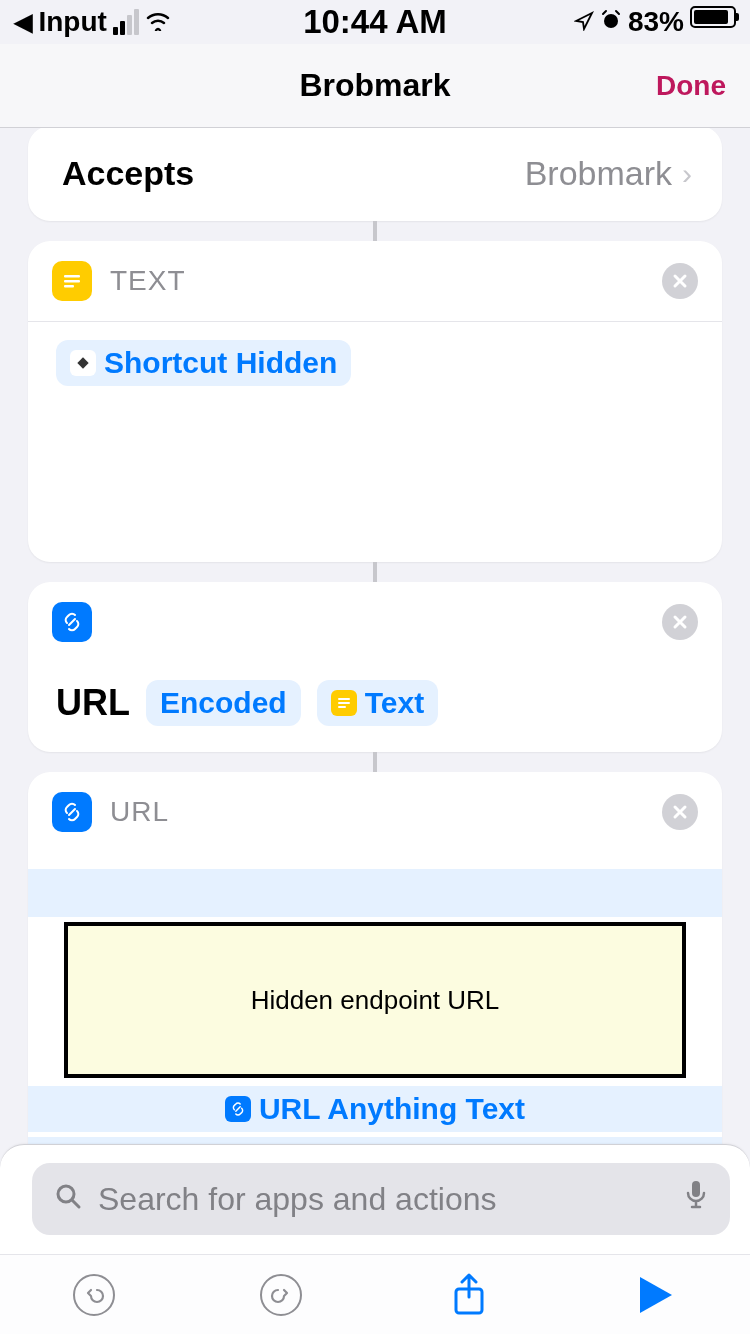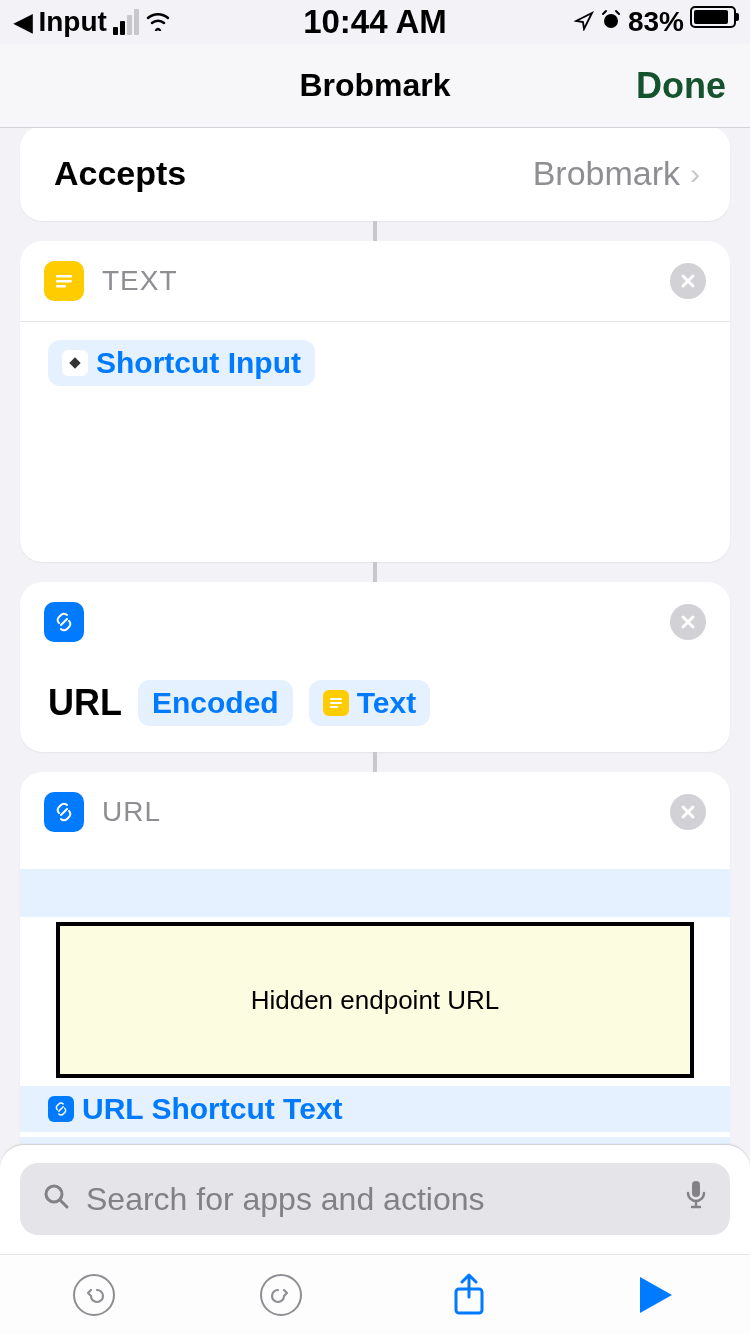--- a/index.html
+++ b/index.html
@@ -11,24 +11,24 @@
 .back-tri { font-size:24px; }
 .status-center { position:absolute; left:50%; transform:translateX(-50%); font-size:33px; font-weight:600; }
 .status-right { display:flex; gap:6px; }
 .battery-box { width:46px; height:22px; border:2px solid #000; border-radius:5px; position:relative; display:inline-block; }
 .battery-box::after { content:''; position:absolute; right:-5px; top:5px; width:3px; height:8px; background:#000; border-radius:0 2px 2px 0; }
 .battery-fill { position:absolute; left:2px; top:2px; bottom:2px; width:80%; background:#000; border-radius:2px; }
 
 
 .nav { height:84px; display:flex; align-items:center; justify-content:center; position:relative; border-bottom:1px solid #d1d1d6; background:#f7f7f9; }
 .nav-title { font-size:32px; font-weight:700; }
-.nav-done { position:absolute; right:24px; font-size:36px; font-weight:600; color:#14532d; }
-
-
-.content { padding:0 20px; height:calc(1334px - 44px - 84px - 110px - 80px); overflow:hidden; }
+.nav-done { position:absolute; right:24px; font-size:28px; font-weight:600; color:#be185d; }
+
+
+.content { padding:0 28px; height:calc(1334px - 44px - 84px - 110px - 80px); overflow:hidden; }
 
 
 .connector { width:4px; height:20px; background:#c7c7cc; margin:0 auto; }
 
 
 .card { background:#fff; border-radius:22px; box-shadow:0 1px 2px rgba(0,0,0,0.06); }
 .card-top { margin-top:-2px; }
 .accepts-row { display:flex; align-items:center; justify-content:space-between; padding:28px 30px 28px 34px; }
 .accepts-label { font-size:34px; font-weight:700; }
 .accepts-value { font-size:34px; font-weight:400; color:#8e8e93; display:flex; align-items:center; gap:10px; }
@@ -48,29 +48,29 @@
 .action-body.tall { min-height:240px; }
 .action-body.row { display:flex; align-items:center; gap:16px; flex-wrap:wrap; }
 
 .token { display:inline-flex; align-items:center; gap:8px; background:#e5f1ff; border-radius:12px; padding:6px 14px; font-size:30px; font-weight:600; color:#007aff; }
 .token-icon-box { width:26px; height:26px; border-radius:6px; display:flex; align-items:center; justify-content:center; font-size:14px; }
 .token-icon-white { background:#fff; }
 .token-icon-yellow { background:#ffcc00; }
 .token-icon-blue { background:#007aff; }
 .plain-text { font-size:36px; font-weight:700; }
 
-.url-body { padding:12px 0 18px; }
+.url-body { padding:12px 0 18px;text-align:center; }
 .url-line { background:#e5f1ff; height:48px; margin:5px 0; }
 .hidden-overlay { margin:0 36px 8px; border:4px solid #000; background:#fcfce0; height:156px; display:flex; align-items:center; justify-content:center; font-size:26px; }
 .url-token-row { padding:4px 28px; background:#e5f1ff; margin:5px 0; }
 .url-token-row .token { background:transparent; padding:2px 0; }
 
 
 .search-area { position:absolute; left:0; right:0; bottom:80px; height:110px; background:#fff; border-top:1px solid #d1d1d6; border-radius:24px 24px 0 0; padding:18px 20px 0; box-shadow:0 -1px 2px rgba(0,0,0,0.04); }
-.search-field { background:#e4e4e9; border-radius:18px; height:72px; display:flex; align-items:center; padding:0 22px; gap:16px; }
+.search-field { background:#e4e4e9; border-radius:18px; height:72px; display:flex; align-items:center; padding:0 22px; gap:16px;margin-left:12px; }
 .search-icon { color:#818186; font-size:32px; }
 .search-placeholder { color:#818186; font-size:32px; flex:1; }
 .mic-icon { color:#818186; font-size:32px; }
 
 
 .toolbar { position:absolute; left:0; right:0; bottom:0; height:80px; background:#fdfdfe; display:flex; align-items:center; justify-content:space-around; border-top:1px solid #e5e5ea; }
 .tool-btn { width:44px; height:44px; display:flex; align-items:center; justify-content:center; color:#8e8e93; }
 .tool-btn.active { color:#007aff; }
 .tool-circle { width:42px; height:42px; border:2.5px solid #8e8e93; border-radius:50%; display:flex; align-items:center; justify-content:center; font-size:22px; }
 .play-tri { width:0; height:0; border-left:32px solid #007aff; border-top:18px solid transparent; border-bottom:18px solid transparent; }
@@ -157,21 +157,21 @@
       </div>
     </div>
     <div class="divider"></div>
     <div class="action-body tall">
       <span class="token">
         <span class="token-icon-box token-icon-white">
           <svg width="14" height="14" viewBox="0 0 14 14">
               <rect x="3" y="3" width="8" height="8" fill="#333" transform="rotate(45 7 7)"></rect>
             </svg>
         </span>
-        <span>Shortcut Input</span>
+        <span>Shortcut Hidden</span>
       </span>
     </div>
   </div>
 
   <div class="connector"></div>
 
   <div class="card">
     <div class="action-header">
       <div class="action-icon icon-blue">
         <svg width="22" height="22" viewBox="0 0 22 22">
@@ -223,21 +223,21 @@
       <div class="hidden-overlay">
         <span>Hidden endpoint URL</span>
       </div>
       <div class="url-token-row">
         <span class="token">
           <span class="token-icon-box token-icon-blue">
             <svg width="16" height="16" viewBox="0 0 22 22">
                 <path d="M8 14 L14 8 M6 12 a4 4 0 0 1 0-6 l2-2 a4 4 0 0 1 6 0 M16 10 a4 4 0 0 1 0 6 l-2 2 a4 4 0 0 1-6 0" stroke="#fff" stroke-width="2" fill="none" stroke-linecap="round"></path>
               </svg>
           </span>
-          <span>URL Shortcut Text</span>
+          <span>URL Anything Text</span>
         </span>
       </div>
       <div class="url-line" style="height:18px"></div>
     </div>
   </div>
 
 </div>
 
 <div class="search-area">
   <div class="search-field">

